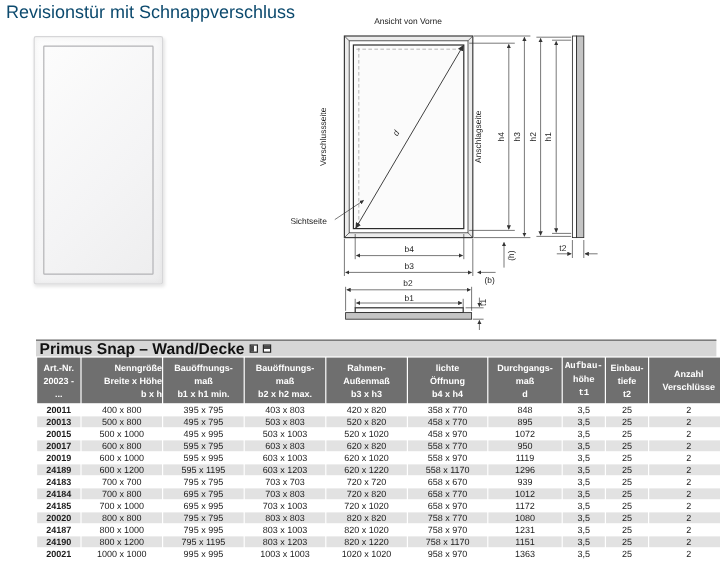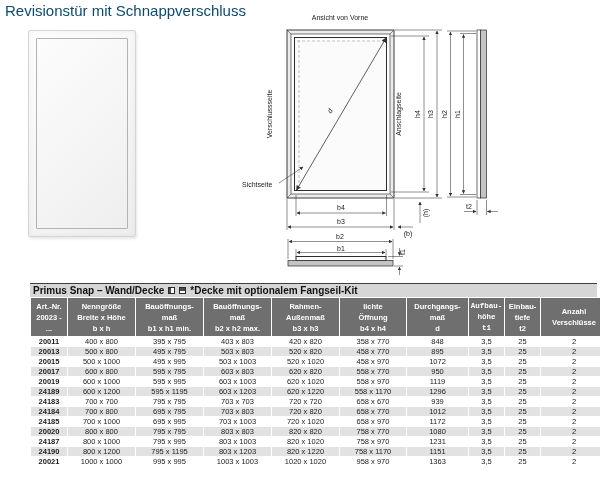--- a/index.html
+++ b/index.html
@@ -27,21 +27,21 @@
   .panel2{fill:#ffffff;stroke:#2b2b2b;stroke-width:.7;}
   .sideframe{fill:#c4c4c4;stroke:#2b2b2b;stroke-width:.7;}
   .thin{stroke:#3c3c3c;stroke-width:.6;}
   .thin2{stroke:#2b2b2b;stroke-width:.75;fill:none;}
   .dashed{stroke:#9a9a9a;stroke-width:.6;stroke-dasharray:3 2;}
   .ext,.dim{stroke:#333;stroke-width:.55;fill:none;}
   
   .table-wrap{position:absolute;left:30px;top:283px;width:567px;border-top:1px solid var(--top-rule,#3f3f3f);}
   .table-title-bar{
     background:var(--title-bar-bg,#d6d6d6);height:13px;display:flex;align-items:center;
-    padding:0 0 0 3px;gap:4px;font-size:10px;font-weight:bold;color:#111;
+    padding:0 0 0 3px;gap:4px;font-size:13px;font-weight:bold;color:#111;
   }
   .mount-icon{width:7px;height:7px;border:1px solid #2a2a2a;display:inline-block;box-sizing:border-box;}
   .mount-icon.wall{background:linear-gradient(to right,#4a4a4a 50%,#fff 50%);}
   .mount-icon.ceiling{background:linear-gradient(to bottom,#4a4a4a 55%,#fff 45%);}
   table.specs{border-collapse:separate;border-spacing:1px;width:567px;table-layout:fixed;margin-top:0;}
   table.specs th{
     background:var(--header-bg,#6f6f6f);color:var(--header-text,#fff);
     font-size:7.5px;font-weight:bold;line-height:11px;height:36px;
     vertical-align:middle;text-align:center;padding:1px 0;
   }
@@ -175,31 +175,30 @@
     <line class="dim" x1="399.5" y1="267" x2="399.5" y2="275" marker-start="url(#arr)"></line>
     <text transform="rotate(-90 405 252)" x="405" y="252" text-anchor="middle">t1</text>
   </g>
 </svg>
 
 <div class="table-wrap">
   <div class="table-title-bar">
     <span>Primus Snap – Wand/Decke</span>
     <span class="mount-icon wall"></span>
     <span class="mount-icon ceiling"></span>
-    <span>*Decke mit optionalem Fangseil-Kit</span>
   </div>
   <table class="specs">
     <thead>
       <tr>
           <th style="width: 36px;">
             <span>Art.-Nr.</span>
             <span>20023 -</span>
             <span>...</span>
           </th>
-          <th style="width: 67px;">
+          <th style="width: 67px; text-align: right;">
             <span>Nenngröße</span>
             <span>Breite x Höhe</span>
             <span>b x h</span>
           </th>
           <th style="width: 67px;">
             <span>Bauöffnungs-</span>
             <span>maß</span>
             <span>b1 x h1 min.</span>
           </th>
           <th style="width: 67px;">

